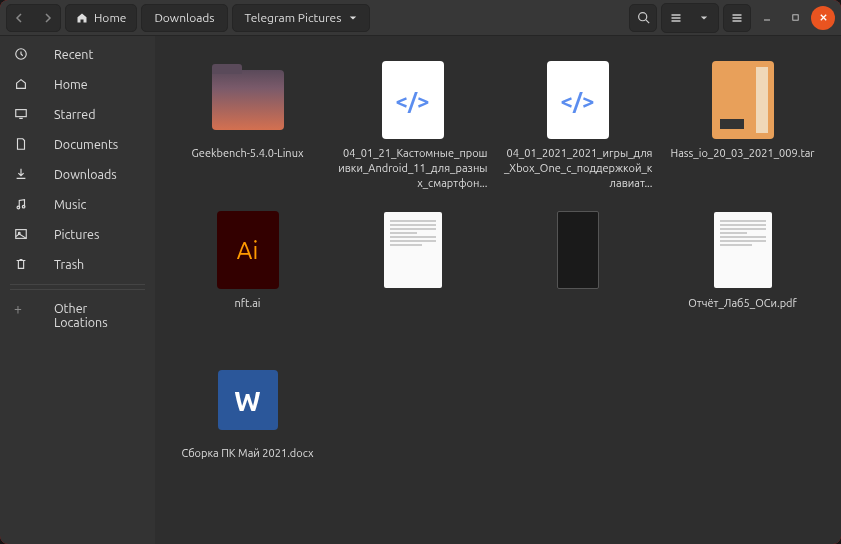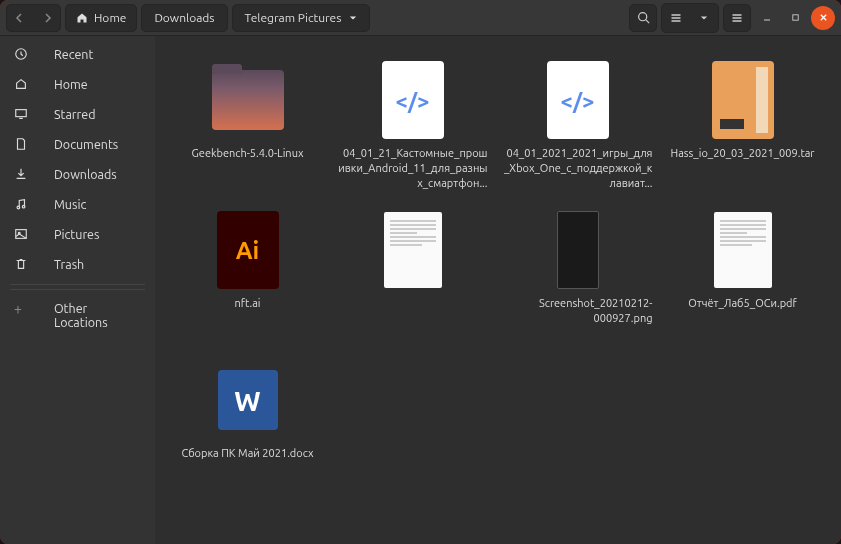--- a/index.html
+++ b/index.html
@@ -27,21 +27,21 @@
 .thumb{width:80px;height:80px;display:flex;align-items:center;justify-content:center;margin-bottom:6px}
 .label{color:#ddd;font-size:11px;text-align:right;line-height:1.35;max-width:150px;word-wrap:break-word}
 .folder-ic{width:72px;height:60px;background:linear-gradient(#5a4a5a,#7a5a6a 30%,#d47050);border-radius:4px;position:relative}
 .folder-ic::before{content:'';position:absolute;top:-6px;left:0;width:30px;height:10px;background:#5a4a5a;border-radius:3px 3px 0 0}
 .code-ic{width:62px;height:78px;background:#fff;border-radius:4px;display:flex;align-items:center;justify-content:center;color:#5b8def;font-size:22px;font-weight:bold}
 .tar-ic{width:62px;height:78px;background:#e8a05a;border-radius:4px;position:relative}
 .tar-ic::after{content:'';position:absolute;right:6px;top:6px;bottom:6px;width:12px;background:#f0d8b8}
 .tar-bar{position:absolute;bottom:10px;left:8px;width:24px;height:10px;background:#333}
 .img-ic{width:74px;height:54px;background:#1a1a1a;border:1px solid #555;border-radius:2px;padding:3px;color:#666;font-size:4px;overflow:hidden}
 .img-ic.tall{width:42px;height:78px}
-.ai-ic{width:62px;height:78px;background:#330000;border-radius:4px;display:flex;align-items:center;justify-content:center;color:#ff9a00;font-size:24px;font-weight:bold}
+.ai-ic{width:62px;height:78px;background:#330000;border-radius:4px;display:flex;align-items:center;justify-content:center;color:#ff9a00;font-size:24px;font-weight:normal}
 .doc-ic{width:58px;height:76px;background:#fafafa;border-radius:2px;padding:8px 6px;display:flex;flex-direction:column;gap:2px}
 .doc-ic .ln{height:2px;background:#ccc}
 .word-ic{width:60px;height:60px;background:#2b579a;border-radius:4px;display:flex;align-items:center;justify-content:center;color:#fff;font-size:28px;font-weight:bold}
 .view-seg{display:flex;background:#2b2b2b;border:1px solid #252525;border-radius:5px;overflow:hidden}
 .view-seg>div{width:28px;height:28px;display:flex;align-items:center;justify-content:center;color:#ccc;cursor:pointer}
 </style>
 </head>
 <body>
 
 <div class="window">
@@ -227,21 +227,20 @@
                 <div class="ln"></div>
                 <div class="ln"></div>
                 <div class="ln" style="width:70%"></div>
               </div>
             </div>
           </div>
           <div class="cell">
             <div class="thumb">
               <div class="img-ic tall"></div>
             </div>
-            <div class="label">Screenshot_20210212-000927.png</div>
           </div>
           <div class="cell">
             <div class="thumb">
               <div class="doc-ic">
                 <div class="ln"></div>
                 <div class="ln"></div>
                 <div class="ln"></div>
                 <div class="ln" style="width:60%"></div>
                 <div class="ln"></div>
                 <div class="ln"></div>

